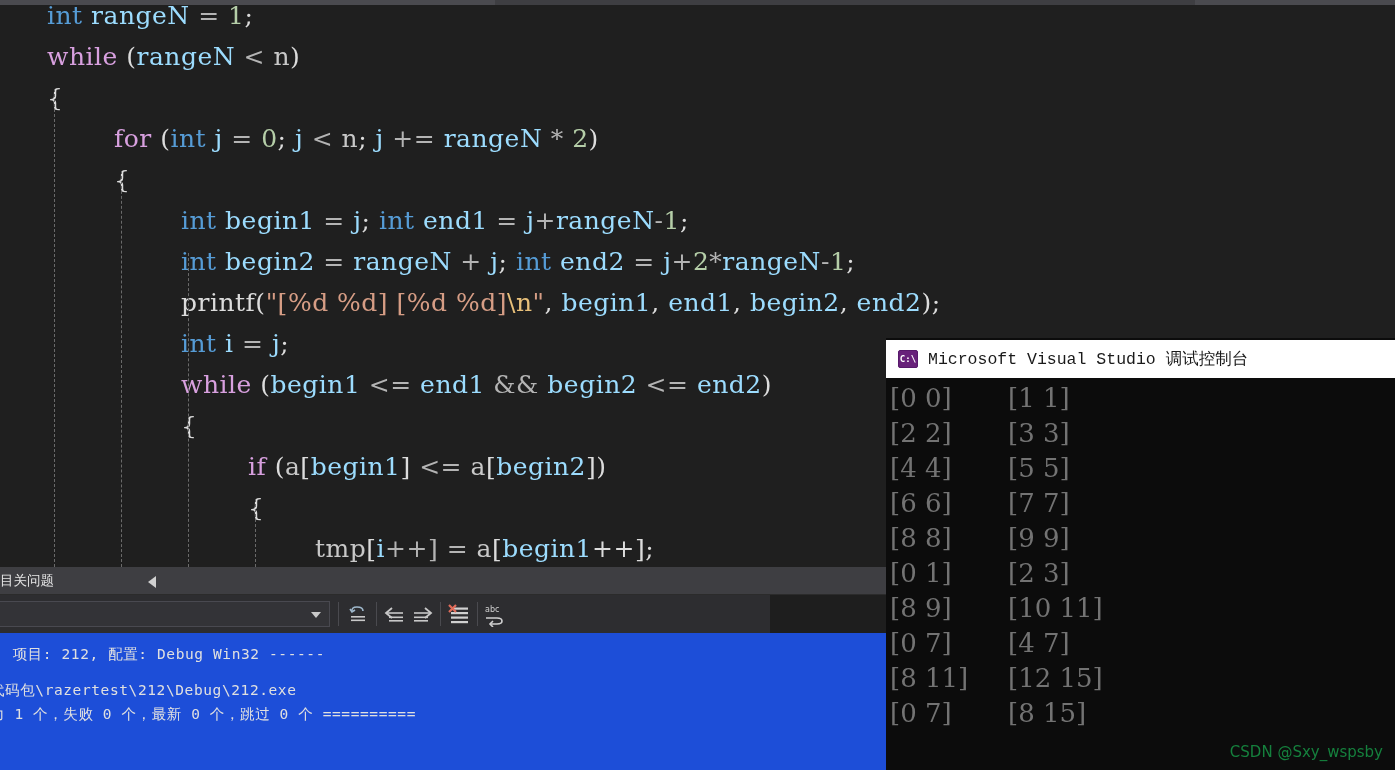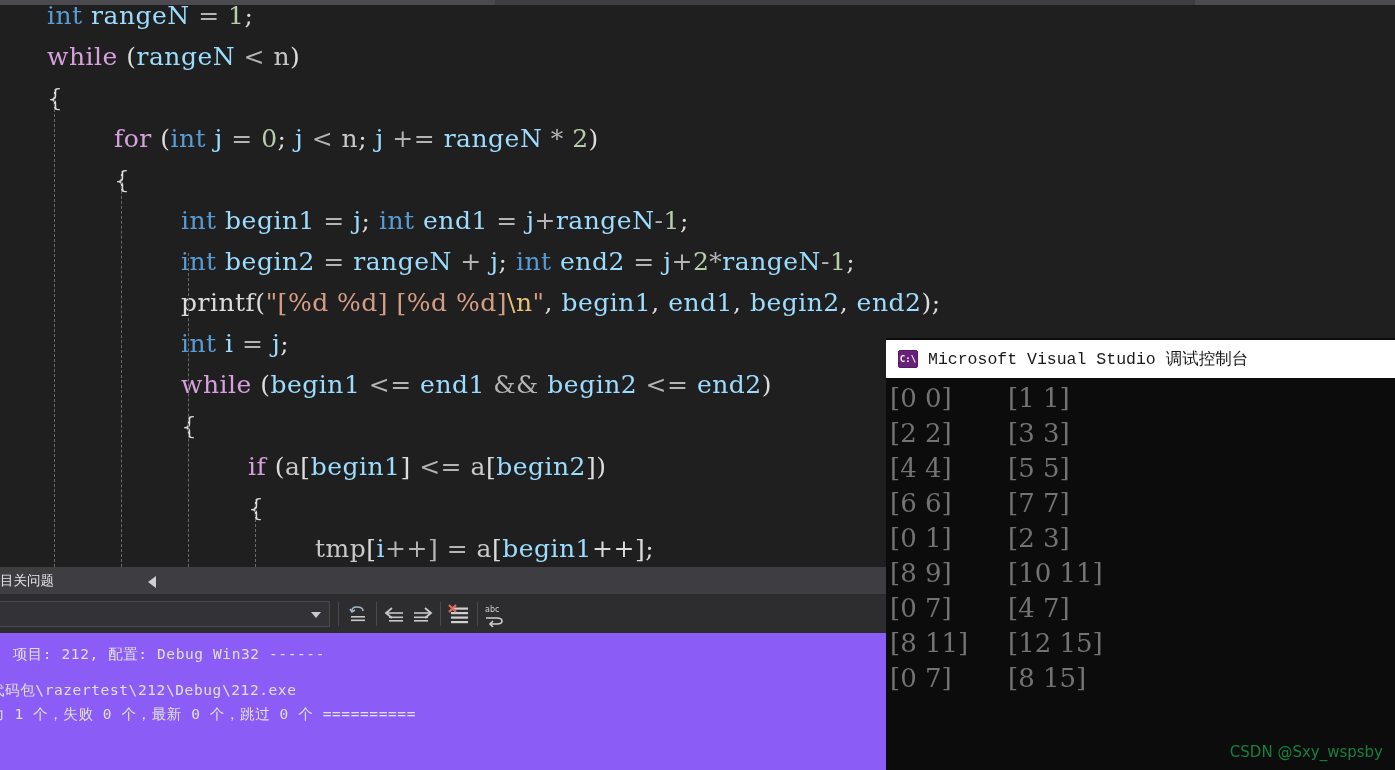--- a/index.html
+++ b/index.html
@@ -74,21 +74,21 @@
     position:absolute; left:148px; top:9px;
     width:0;height:0;
     border-top:6px solid transparent;
     border-bottom:6px solid transparent;
     border-right:8px solid #d0d0d0;
   }
   .panel-sep{
     position:absolute; left:0; top:27px; width:886px; height:1px; background:#2b2b2b;
   }
   .panel-toolbar{
-    position:absolute; left:0; top:28px; width:886px; height:38px;
+    position:absolute; left:0; top:28px; width:770px; height:38px;
     background:#2d2d30;
     text-align:center;
   }
   .combo{
     position:absolute; left:-10px; top:6px; width:340px; height:26px;
     background:#333337; border:1px solid #494950;
     display:flex; align-items:center;
   }
   .combo-caret{
     position:absolute; right:8px; top:10px;
@@ -100,21 +100,21 @@
   .tb-divider{
     position:absolute; top:7px; width:1px; height:24px; background:#4a4a4f;
   }
   .tb-icon{
     position:absolute; top:8px; width:26px; height:24px;
   }
   .tb-icon svg{ display:block; }
 
   .panel-output{
     position:absolute; left:0; top:66px; width:886px; height:137px;
-    background:#8b5cf6; overflow:hidden;
+    background:#1d4ed8; overflow:hidden;
   }
   .out-line{
     position:absolute; left:0;
     color:#e0e0e0; font-size:14.5px;
     font-family:"DejaVu Sans Mono", monospace;
     white-space:pre; letter-spacing:0.6px;
   }
 
   
   .console{
@@ -255,20 +255,21 @@
   <div class="console">
     <div class="console-title">
       <div class="console-icon">C:\</div>
       <div class="console-title-text">Microsoft Visual Studio 调试控制台</div>
     </div>
     <div class="console-body" id="console-body">
         <div class="console-row"><span class="console-cell">[0 0]</span><span class="console-cell wide">[1 1]</span></div>
         <div class="console-row"><span class="console-cell">[2 2]</span><span class="console-cell wide">[3 3]</span></div>
         <div class="console-row"><span class="console-cell">[4 4]</span><span class="console-cell wide">[5 5]</span></div>
         <div class="console-row"><span class="console-cell">[6 6]</span><span class="console-cell wide">[7 7]</span></div>
+        <div class="console-row"><span class="console-cell">[8 8]</span><span class="console-cell wide">[9 9]</span></div>
         <div class="console-row"><span class="console-cell">[0 1]</span><span class="console-cell wide">[2 3]</span></div>
         <div class="console-row"><span class="console-cell">[8 9]</span><span class="console-cell wide">[10 11]</span></div>
         <div class="console-row"><span class="console-cell">[0 7]</span><span class="console-cell wide">[4 7]</span></div>
         <div class="console-row"><span class="console-cell">[8 11]</span><span class="console-cell wide">[12 15]</span></div>
         <div class="console-row"><span class="console-cell">[0 7]</span><span class="console-cell wide">[8 15]</span></div>
       </div>
     <div class="watermark">CSDN @Sxy_wspsby</div>
   </div>
 
 </div>

